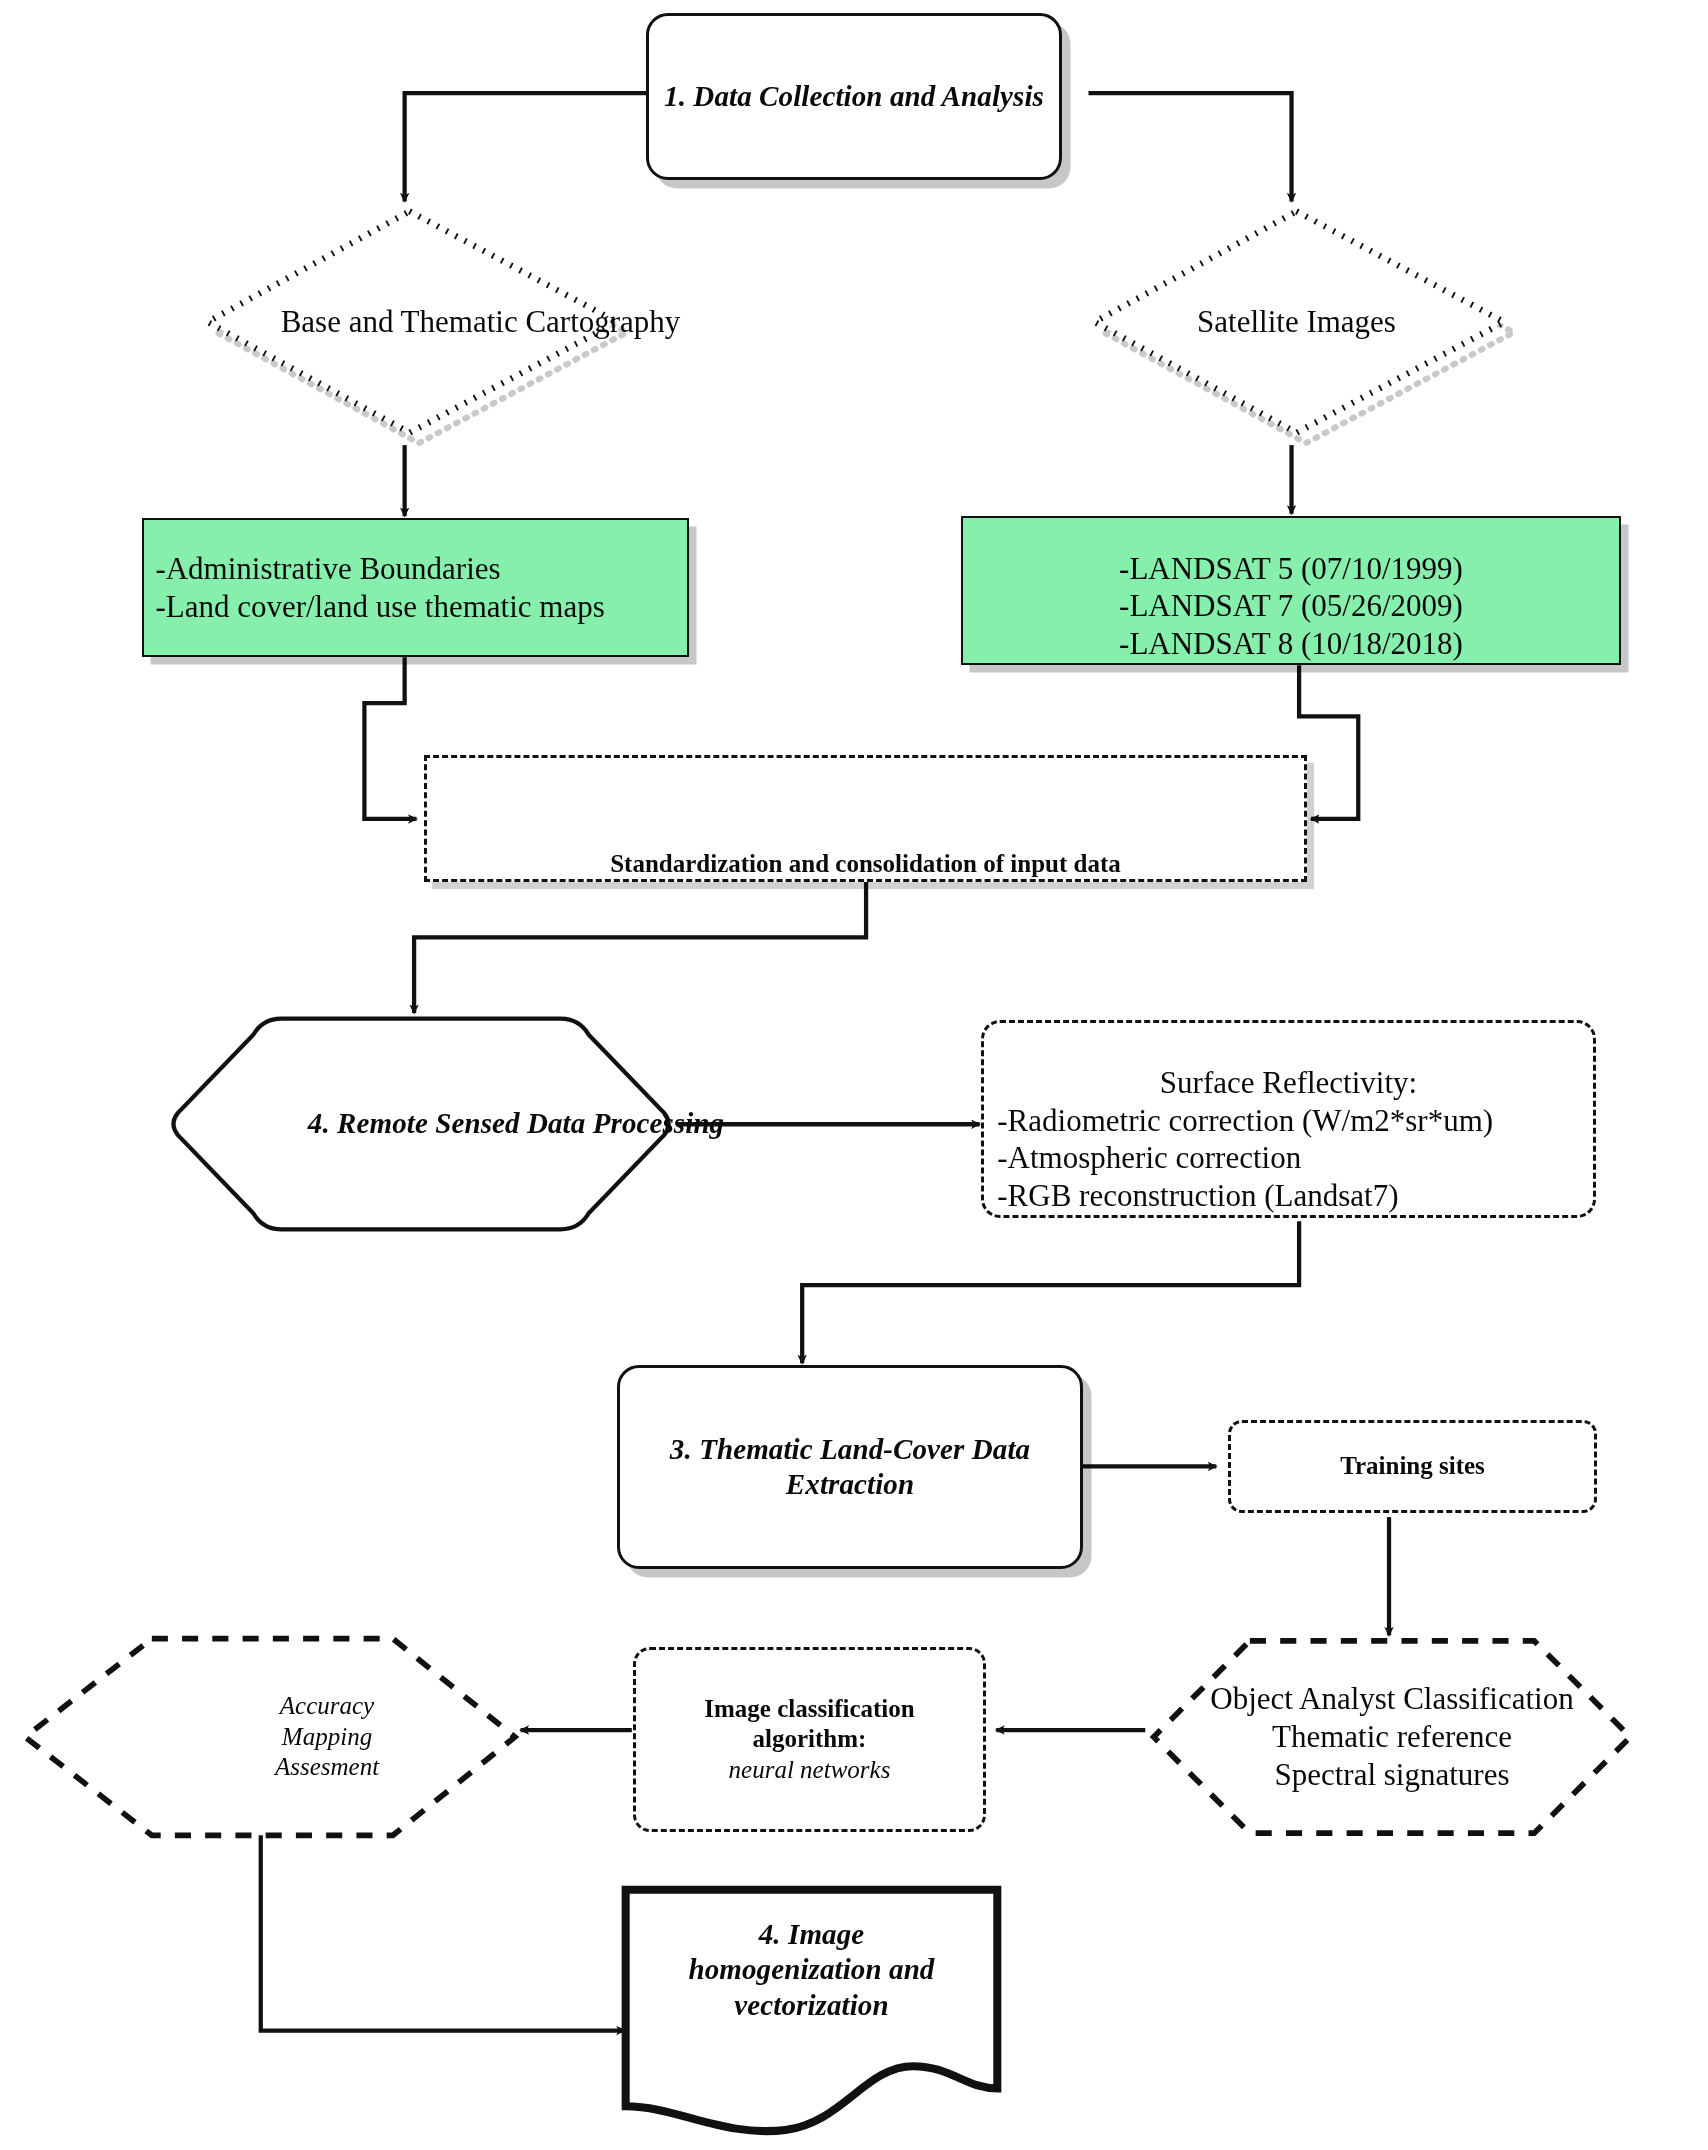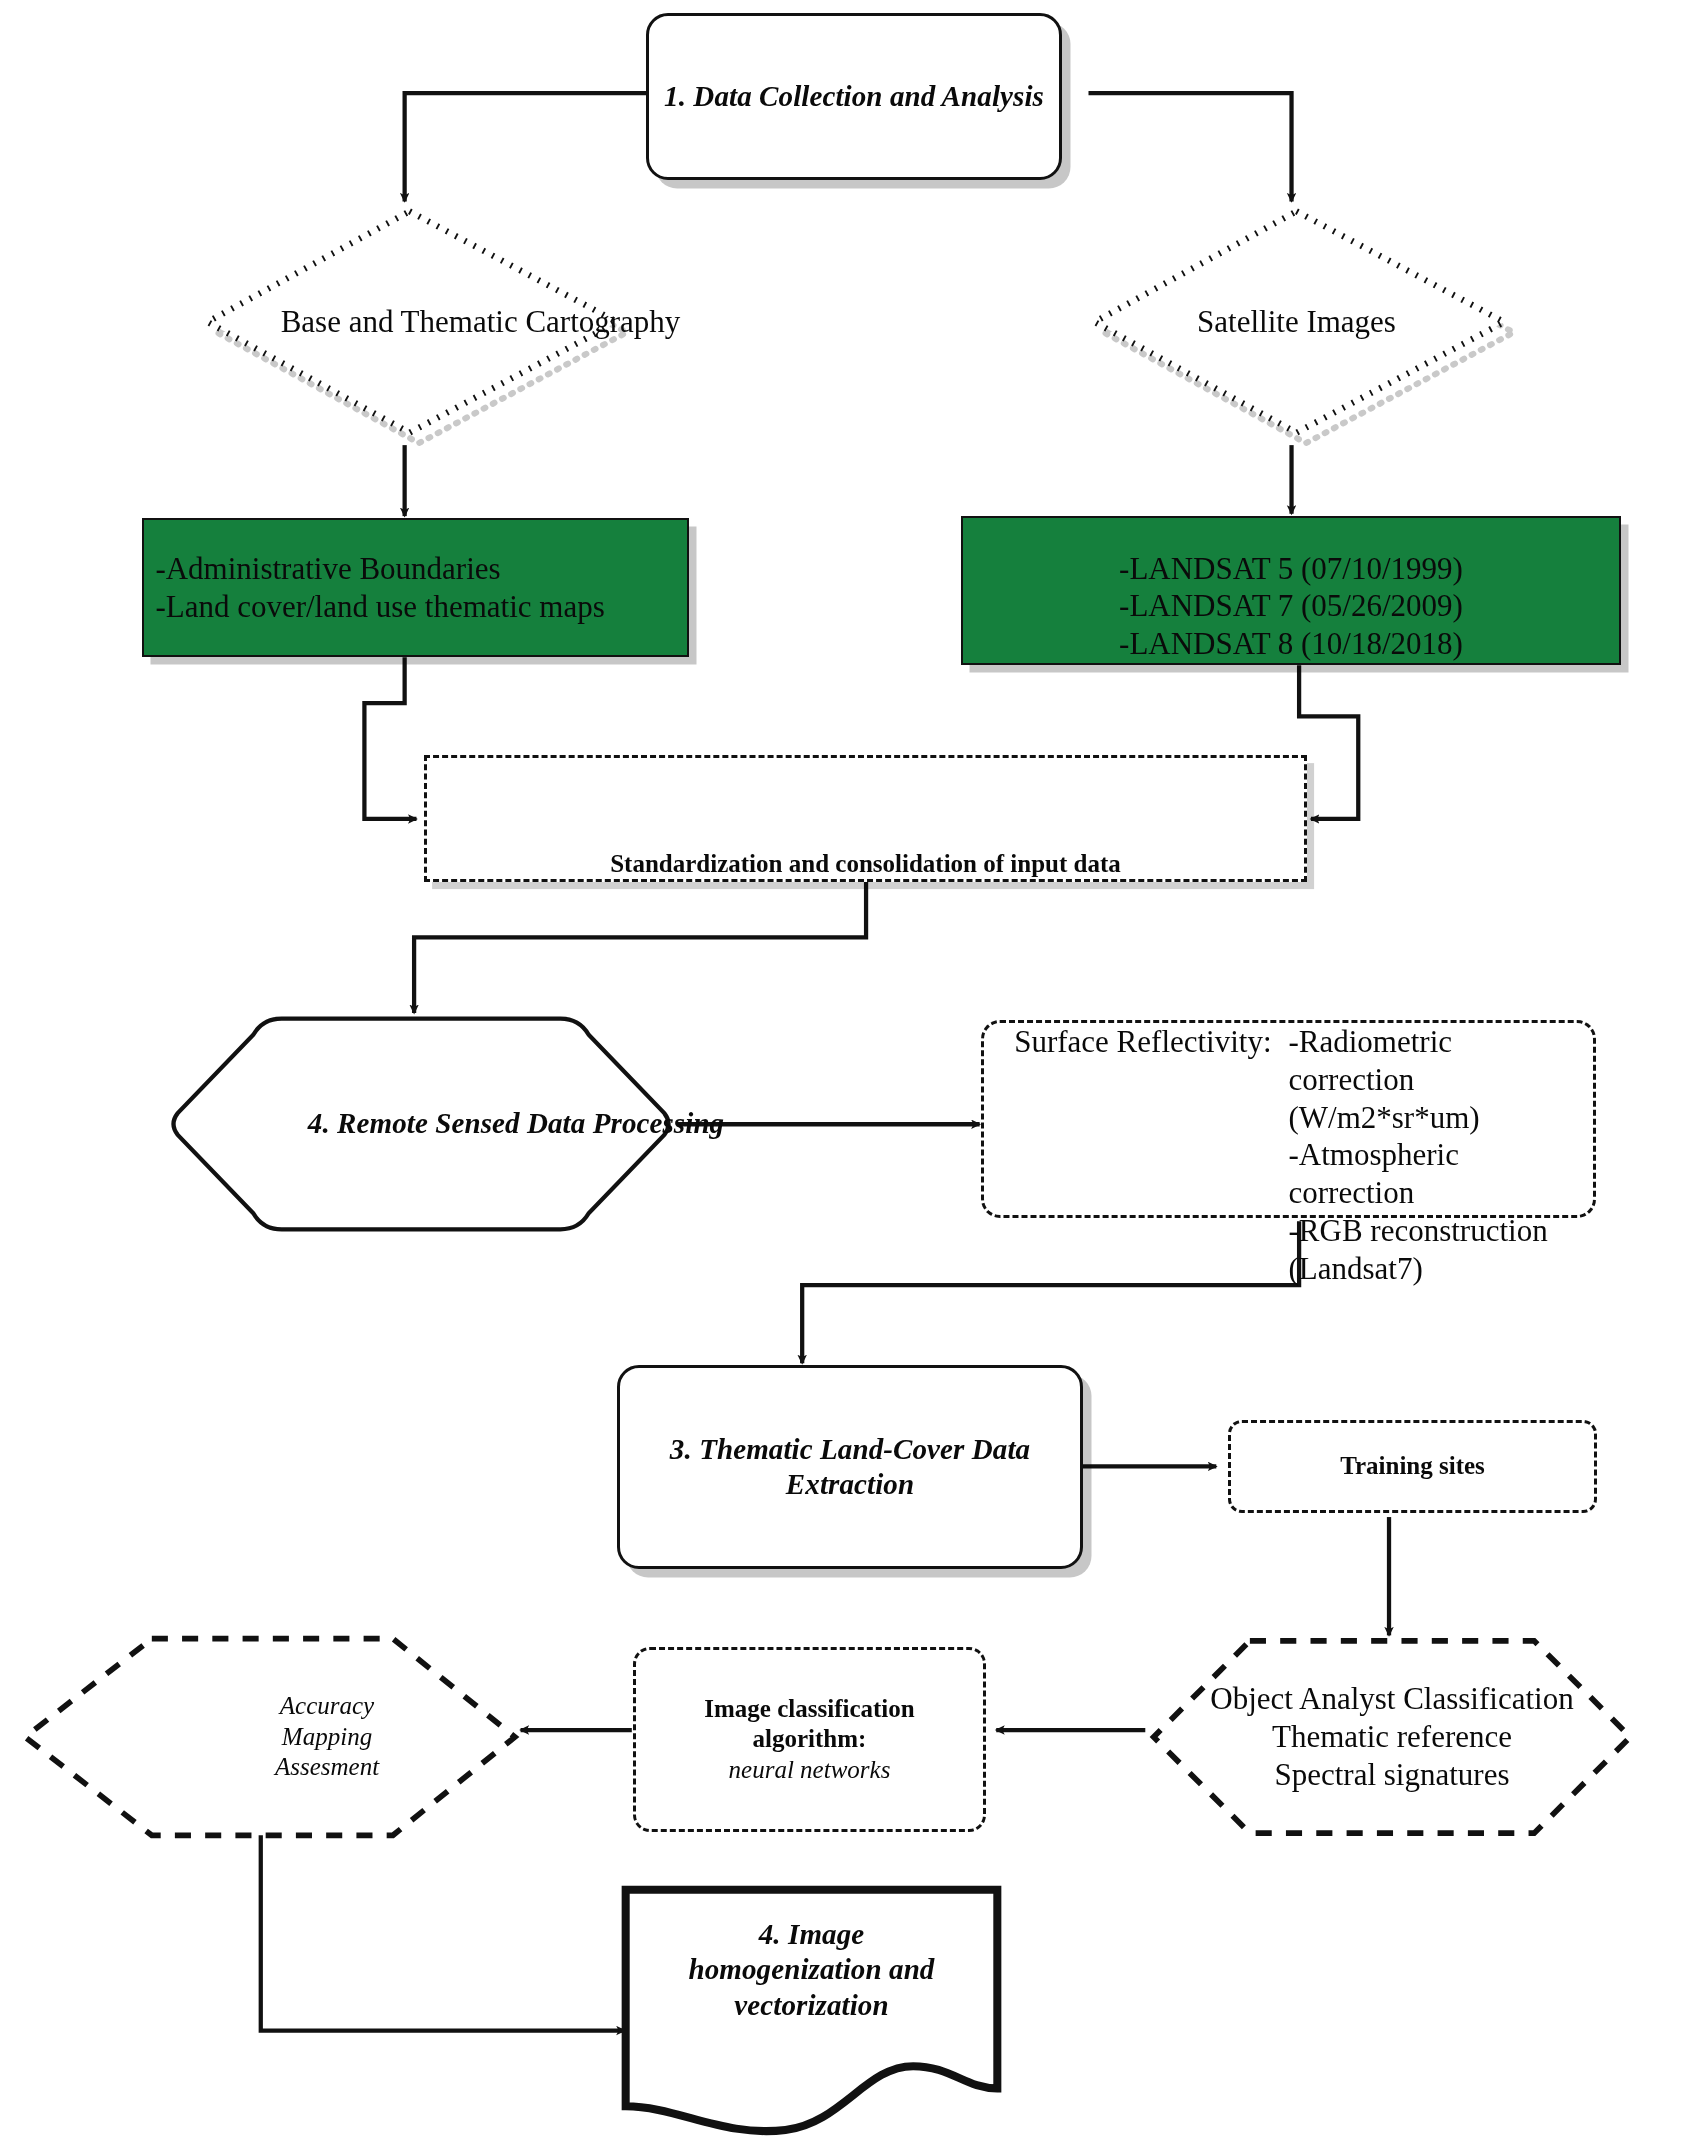--- a/index.html
+++ b/index.html
@@ -10,21 +10,21 @@
   .node{position:absolute;box-sizing:border-box;display:flex;align-items:center;justify-content:center;}
   .txt{position:relative;z-index:4;text-align:center;line-height:1.22;color:#0a0a0a;}
   .txt.left{text-align:left;}
 
   
   .rounded-solid{
     border:3.3px solid #111;border-radius:22px;background:#fff;
     box-shadow:9px 9px 0 -0.5px rgba(0,0,0,0.22);
   }
   .rect-solid{
-    border:2.8px solid #111;background:#15803d;
+    border:2.8px solid #111;background:#86efac;
     box-shadow:8px 8px 0 -0.5px rgba(0,0,0,0.22);
   }
   .rect-dashed{
     border:3.3px dashed #111;background:#fff;
     box-shadow:7.6px 7.6px 0 -0.5px rgba(0,0,0,0.18);
     align-items:flex-end;
   }
   .rounded-dashed{
     border:3.3px dashed #111;border-radius:19px;background:#fff;
   }
@@ -125,22 +125,22 @@
   </div>
 
   <div class="shapewrap" style="left:163px;top:1013px;width:516px;height:222px;">
     <svg width="516" height="222" viewBox="0 0 1090 470">
       <path d="M250,12 L840,12 Q880,12 900,46 L1060,212 Q1078,235 1060,258 L900,424 Q880,458 840,458
                L250,458 Q210,458 190,424 L30,258 Q12,235 30,212 L190,46 Q210,12 250,12 Z" fill="#fff" stroke="#111" stroke-width="9"></path>
     </svg>
     <div class="txt title-italic" style="padding:0 95px;">4. Remote Sensed Data Processing</div>
   </div>
 
-  <div class="node rounded-dashed" style="left:981px;top:1020px;width:615px;height:198px;flex-direction:row;
-              align-items:flex-start;justify-content:space-between;padding:0 13.3px;">
+  <div class="node rounded-dashed" style="left:981px;top:1020px;width:615px;height:198px;flex-direction:column;
+              align-items:flex-start;justify-content:flex-end;padding:0 13.3px;">
     <div class="txt body-reg" style="width:100%;text-align:center;">Surface Reflectivity:</div>
     <div class="txt left body-reg" style="width:100%;">
       <div>-Radiometric correction (W/m2*sr*um)</div>
       <div>-Atmospheric correction</div>
       <div>-RGB reconstruction (Landsat7)</div>
     </div>
   </div>
 
   <div class="node rounded-solid" style="left:581px;top:1365px;width:466px;height:204px;margin-left:36px;">
     <div class="txt title-italic" style="padding:0 28px;">3. Thematic Land-Cover Data Extraction</div>

